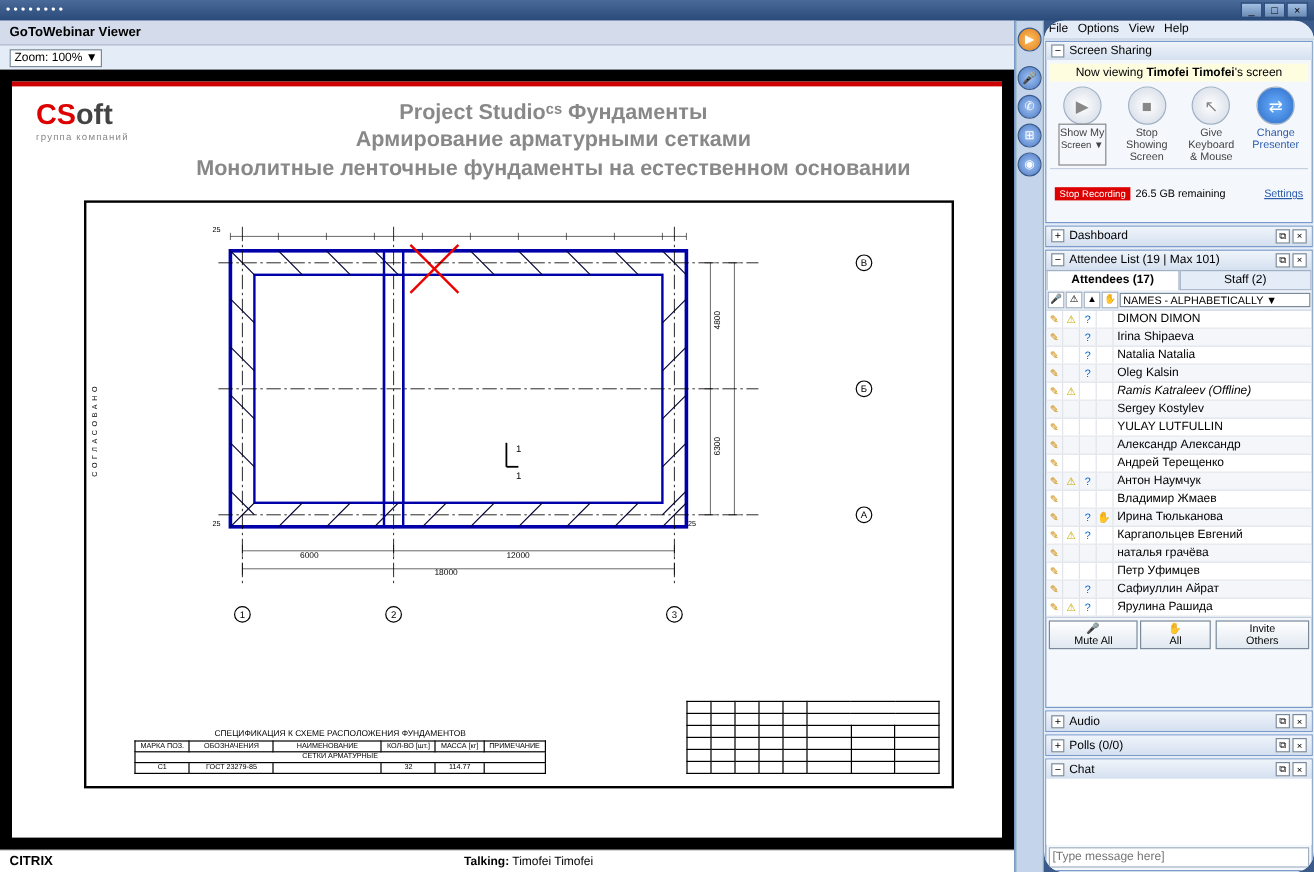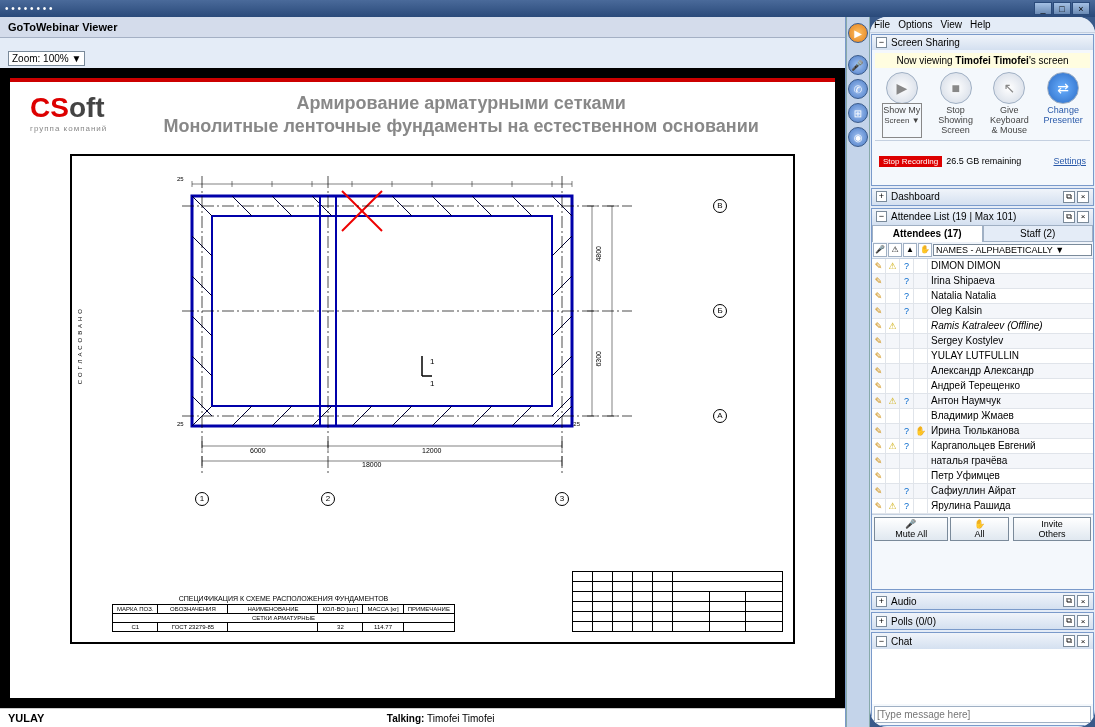--- a/index.html
+++ b/index.html
@@ -4,26 +4,26 @@
 <style>
 * { box-sizing: border-box; margin: 0; padding: 0; }
 body { font-family: Tahoma, Arial, sans-serif; font-size: 11px; background: #3a5a8a; width: 1095px; height: 727px; overflow: hidden; }
 .window { display: flex; flex-direction: column; height: 100%; }
 .titlebar { background: linear-gradient(#4a6a9a, #2a4a7a); color: #fff; height: 17px; display: flex; align-items: center; padding: 0 5px; font-size: 10px; }
 .titlebar .spacer { flex: 1; }
 .titlebar .winbtn { width: 18px; height: 13px; background: linear-gradient(#a4c0e4, #6a8ab4); border: 1px solid #2a4a7a; margin-left: 1px; display: flex; align-items: center; justify-content: center; font-size: 9px; color: #000; cursor: pointer; }
 .main { display: flex; flex: 1; overflow: hidden; }
 .viewer { flex: 1; background: #e4ecf7; display: flex; flex-direction: column; border-right: 1px solid #7a9aca; }
 .viewer-title { padding: 4px 8px; font-weight: bold; font-size: 11px; color: #000; background: #d4dceb; border-bottom: 1px solid #a4b0c4; }
-.zoom-bar { padding: 4px 8px; background: #e4ecf7; margin-top: 10px; }
+.zoom-bar { padding: 4px 8px; background: #e4ecf7; }
 .zoom-select { border: 1px solid #7a8a9a; background: #fff; padding: 1px 3px; font-size: 10px; }
 .slide-area { flex: 1; background: #000; display: flex; align-items: center; justify-content: center; padding: 10px; position: relative; }
 .slide { background: #fff; width: 100%; height: 100%; border-top: 4px solid #c00; position: relative; overflow: hidden; }
 .slide-header { display: flex; align-items: flex-start; padding: 10px 20px; }
-.logo { font-size: 28px; font-weight: bold; }
+.logo { font-size: 24px; font-weight: bold; }
 .logo .c { color: #d00; } .logo .s { color: #444; }
 .logo-sub { font-size: 8px; color: #888; letter-spacing: 1px; }
 .slide-title { flex: 1; text-align: center; color: #888; font-size: 18px; font-weight: bold; line-height: 1.3; padding: 0 10px; }
 .drawing-frame { margin: 5px 40px 10px 60px; border: 2px solid #000; height: 490px; background: #fff; position: relative; }
 .drawing-area { position: absolute; top: 10px; left: 100px; width: 500px; height: 310px; }
 .foundation-plan { position: relative; width: 100%; height: 100%; }
 .spec-table { position: absolute; bottom: 10px; left: 40px; font-size: 7px; }
 .spec-title { text-align: center; font-size: 7px; margin-bottom: 2px; }
 .spec-table table { border-collapse: collapse; }
 .spec-table td { border: 1px solid #000; padding: 1px 4px; font-size: 6px; text-align: center; }
@@ -103,20 +103,21 @@
         <span class="zoom-select">Zoom: 100% ▼</span>
       </div>
       <div class="slide-area">
         <div class="slide">
           <div class="slide-header">
             <div>
               <div class="logo"><span class="c">CS</span><span class="s">oft</span></div>
               <div class="logo-sub">группа компаний</div>
             </div>
             <div class="slide-title">
+              <div>Project Studioᶜˢ Фундаменты</div>
               <div>Армирование арматурными сетками</div>
               <div>Монолитные ленточные фундаменты на естественном основании</div>
             </div>
           </div>
           <div class="drawing-frame">
             <div class="side-label">СОГЛАСОВАНО</div>
             <div class="drawing-area">
               <svg class="foundation-plan" viewBox="0 0 500 310">
 
                 <rect x="20" y="30" width="380" height="230" fill="none" stroke="#00a" stroke-width="3"></rect>
@@ -317,21 +318,21 @@
                       <td></td>
                       <td></td>
                     </tr>
               </tbody>
                 </table>
             </div>
           </div>
         </div>
       </div>
       <div class="talking-bar">
-        <span class="citrix">YULAY</span>
+        <span class="citrix">CITRIX</span>
         <span class="talking">
           <b>Talking:</b> <span>Timofei Timofei</span>
         </span>
       </div>
     </div>
 
     <div class="dock">
       <div class="dock-btn orange">▶</div>
       <div class="dock-sep"></div>
       <div class="dock-btn">🎤</div>

